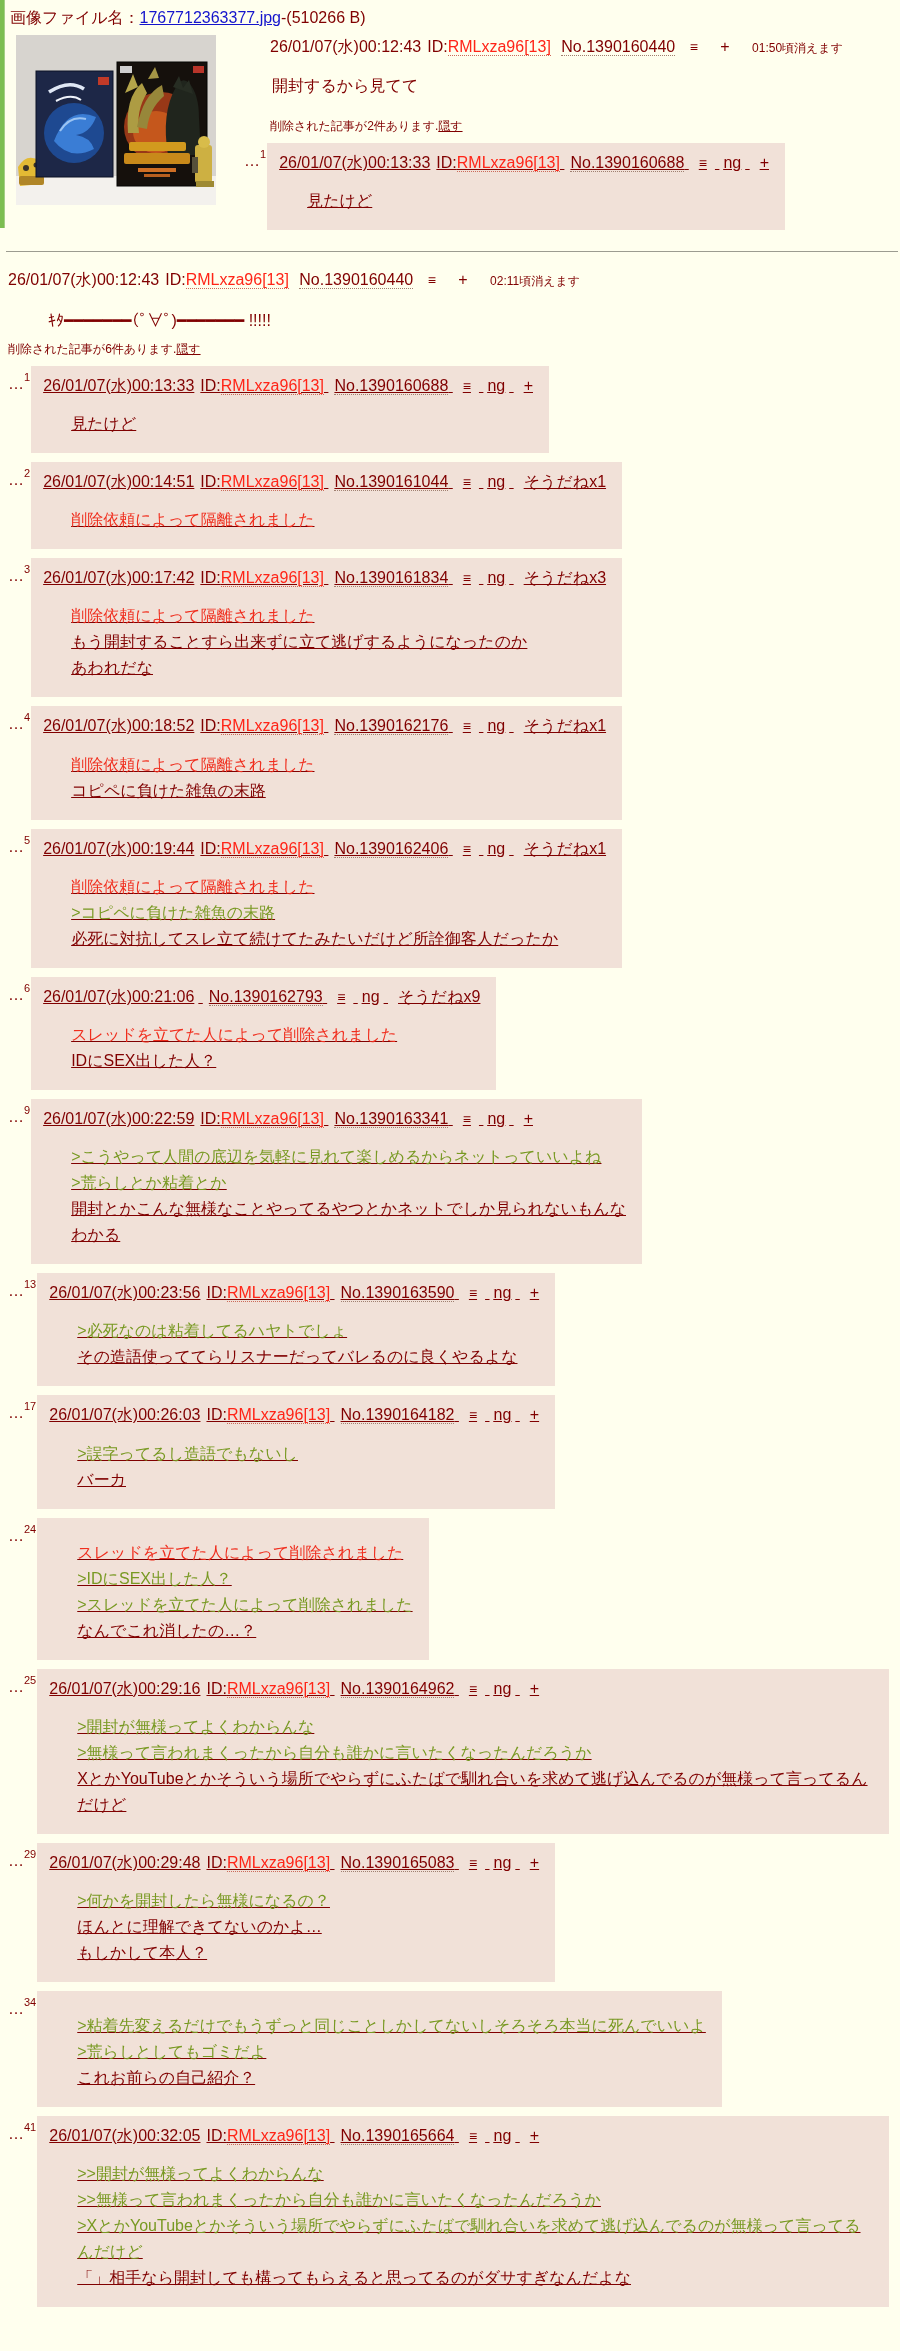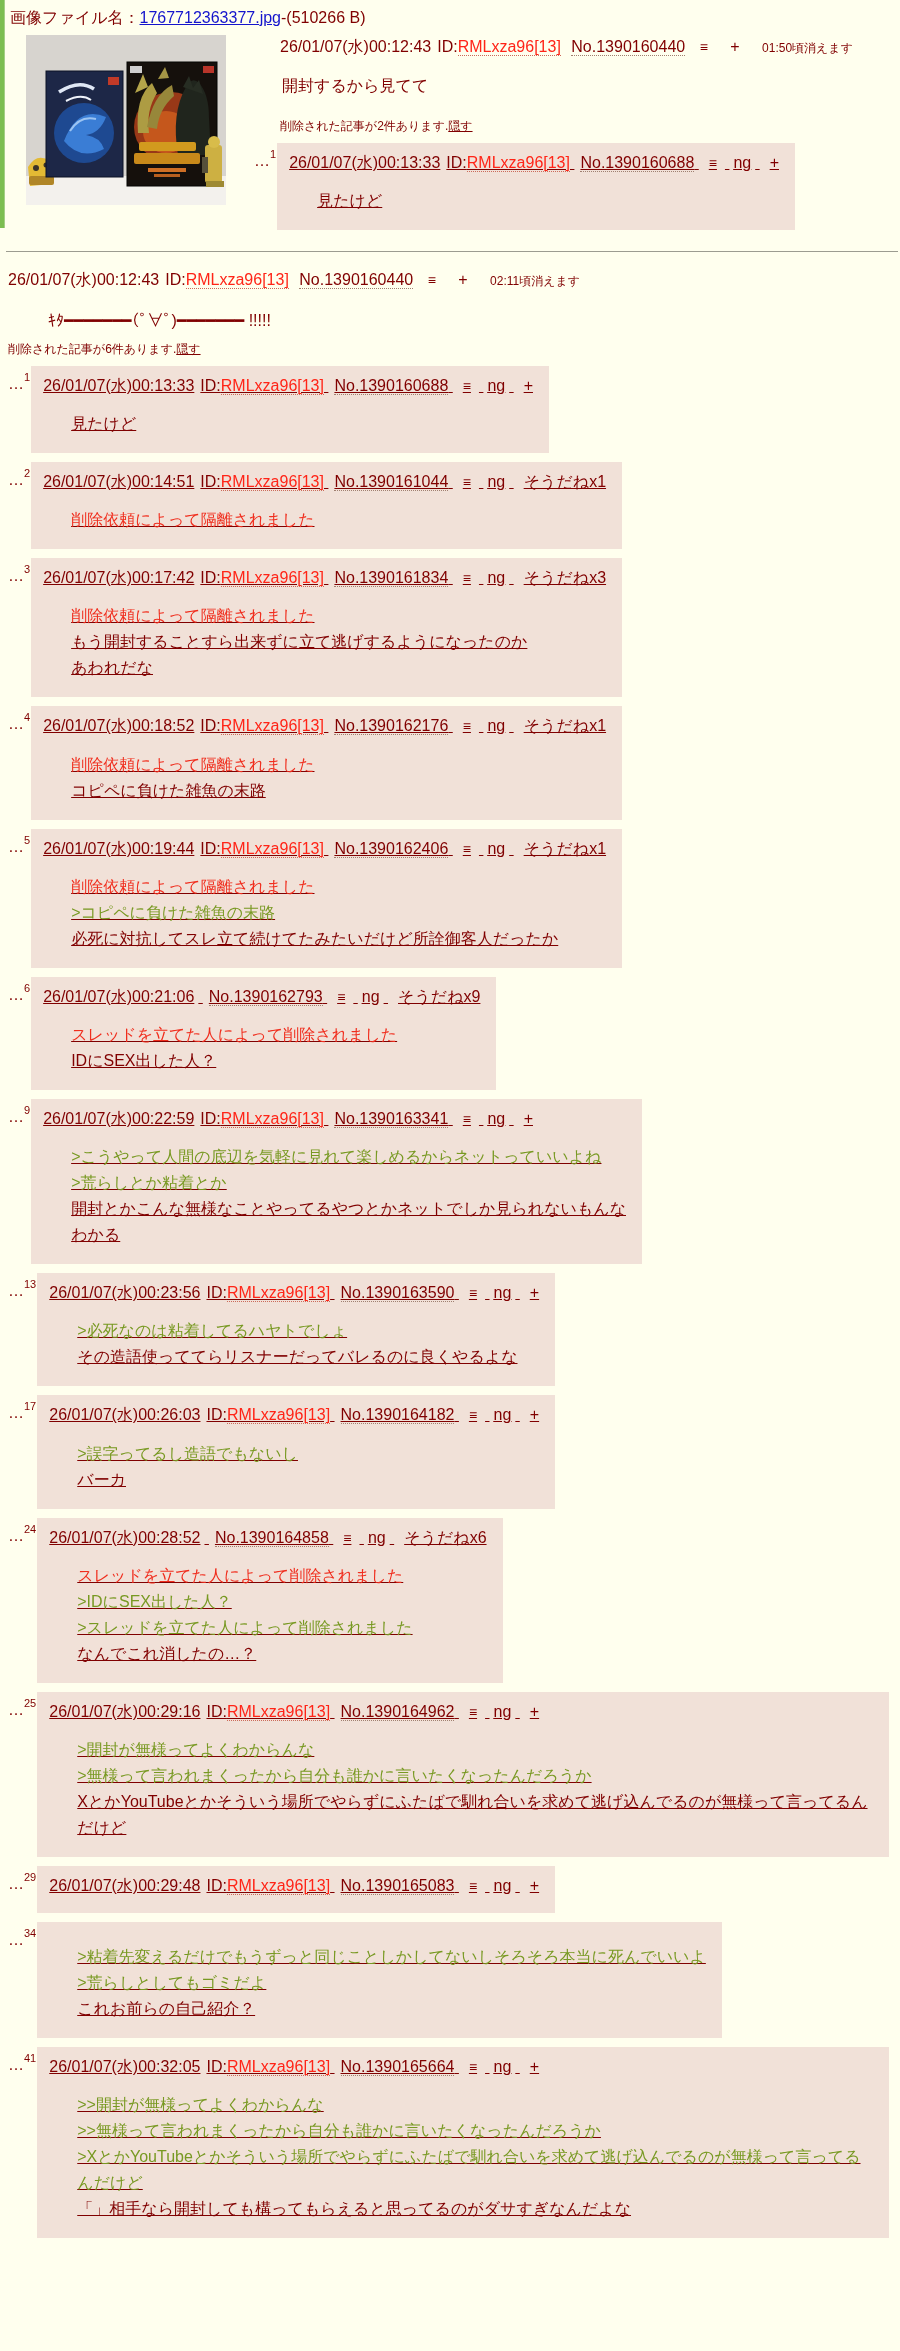--- a/index.html
+++ b/index.html
@@ -7,21 +7,21 @@
     margin:0; width:900px; min-height:2351px; position:relative;
     background:var(--page_bg,#FFFFEE); color:var(--text,#800000);
     font-family:"Liberation Sans","DejaVu Sans",sans-serif;
     font-size:16px; line-height:1.45; overflow-x:hidden; box-sizing:border-box;
   }
   .green-bar{position:absolute; left:0; top:0; width:4px; height:228px;
     background:var(--side_green,#7CBE51); border-right:1px solid #a4cf86;}
   .topline{padding:6px 8px 2px 10px; white-space:nowrap;}
   .filelink{color:var(--link_blue,#1414CC); text-decoration:underline; cursor:pointer;}
   
-  .sec1{display:flex; align-items:flex-start; padding:2px 8px 4px 26px;}
+  .sec1{display:flex; align-items:flex-start; padding:2px 8px 4px 16px;}
   .thumb{flex:0 0 auto; margin:2px 54px 6px 0; cursor:pointer; line-height:0;}
   .opcol{flex:1 1 auto; min-width:0; padding-top:2px;}
   
   .pheader{white-space:nowrap;}
   .pheader .date{margin-right:4px;}
   .idlabel{margin-left:2px;}
   .idval{color:var(--id_red,#FF2417); border-bottom:1px dotted #cc6a5a; cursor:pointer;}
   .no{border-bottom:1px dotted #a08070; margin-left:6px; cursor:pointer;}
   .menu{margin:0 8px 0 10px; font-size:14px; cursor:pointer;}
   .nglink{text-decoration:underline; cursor:pointer; color:var(--text,#800000); margin:0 4px;}
@@ -297,27 +297,20 @@
       <blockquote class="rbody">
             <div class="line t-quote">&gt;誤字ってるし造語でもないし</div>
             <div class="line t-text">バーカ</div>
           </blockquote>
     </div>
   </div>
 
   <div class="reply-row">
     <span class="marker"><span>…</span><sup>24</sup></span>
     <div class="rtable">
-      <div class="pheader">
-        <span class="date">26/01/07(水)00:28:52</span>
-        <span class="no">No.1390164858</span>
-        <span class="menu">≡</span>
-        <a class="nglink">ng</a>
-        <span class="tail">そうだねx6</span>
-      </div>
       <blockquote class="rbody">
             <div class="line t-red">スレッドを立てた人によって削除されました</div>
             <div class="line t-quote">&gt;IDにSEX出した人？</div>
             <div class="line t-quote">&gt;スレッドを立てた人によって削除されました</div>
             <div class="line t-text">なんでこれ消したの…？</div>
           </blockquote>
     </div>
   </div>
 
   <div class="reply-row">
@@ -341,20 +334,25 @@
   <div class="reply-row">
     <span class="marker"><span>…</span><sup>29</sup></span>
     <div class="rtable">
       <div class="pheader">
         <span class="date">26/01/07(水)00:29:48</span><span class="idwrap"><span class="idlabel">ID:</span><span class="idval">RMLxza96[13]</span></span>
         <span class="no">No.1390165083</span>
         <span class="menu">≡</span>
         <a class="nglink">ng</a>
         <span class="tail">+</span>
       </div>
+      <blockquote class="rbody">
+            <div class="line t-quote">&gt;何かを開封したら無様になるの？</div>
+            <div class="line t-text">ほんとに理解できてないのかよ…</div>
+            <div class="line t-text">もしかして本人？</div>
+          </blockquote>
     </div>
   </div>
 
   <div class="reply-row">
     <span class="marker"><span>…</span><sup>34</sup></span>
     <div class="rtable">
       <blockquote class="rbody">
             <div class="line t-quote">&gt;粘着先変えるだけでもうずっと同じことしかしてないしそろそろ本当に死んでいいよ</div>
             <div class="line t-quote">&gt;荒らしとしてもゴミだよ</div>
             <div class="line t-text">これお前らの自己紹介？</div>

